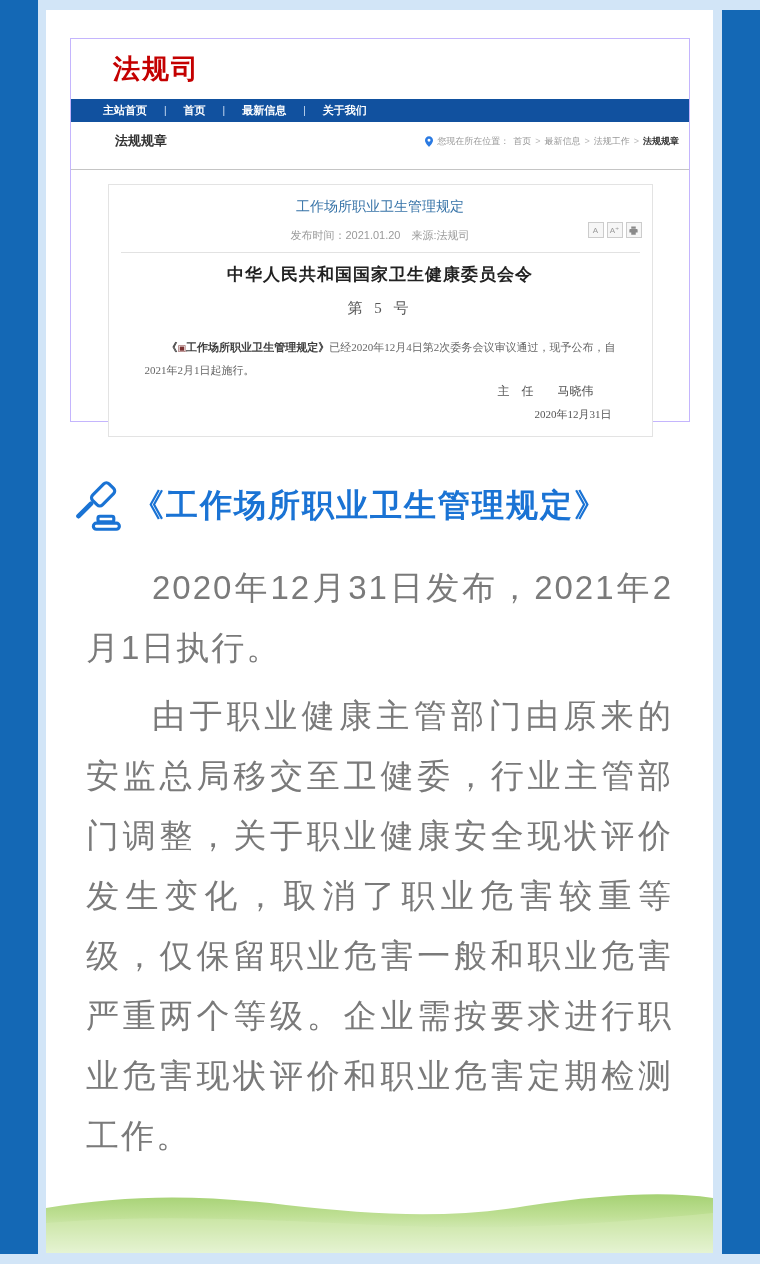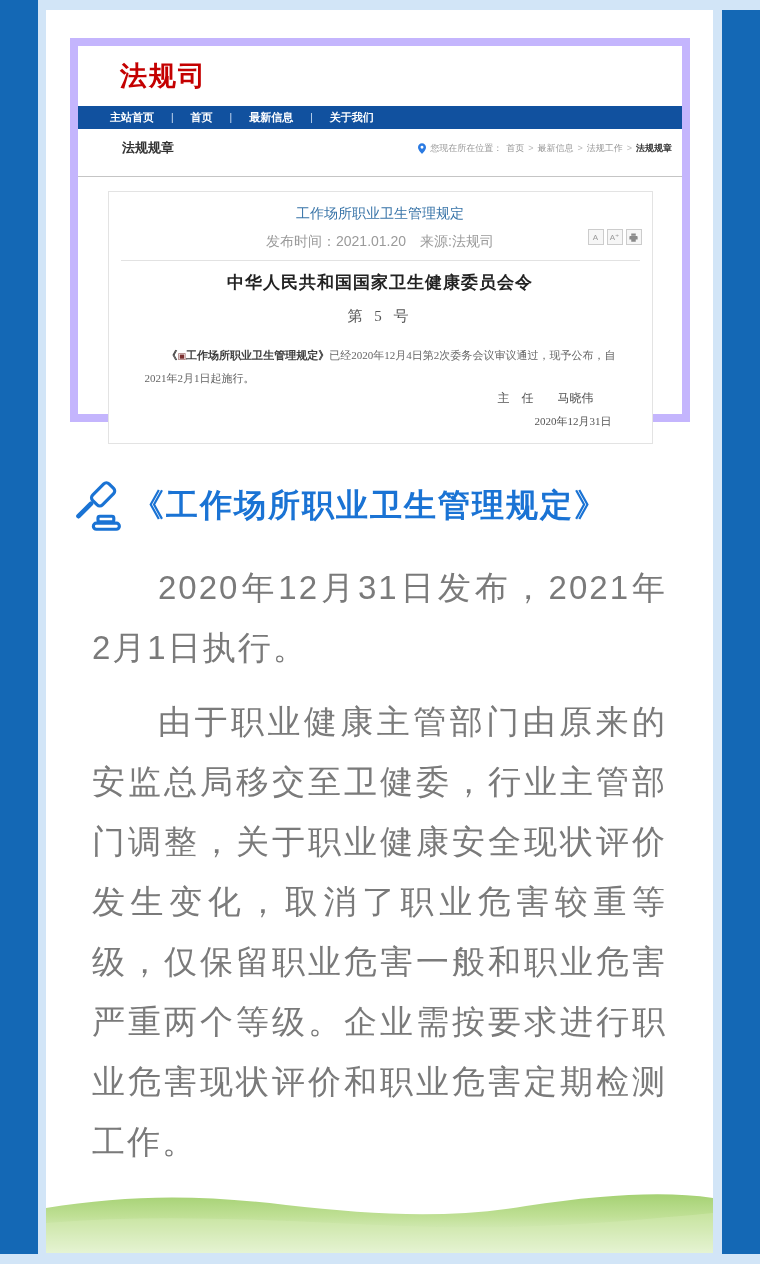--- a/index.html
+++ b/index.html
@@ -12,21 +12,21 @@
   .side-bar.left{left:0;top:0;height:1254px;}
   .side-bar.right{right:0;top:10px;height:1244px;}
   .card{
     position:absolute;left:46px;top:10px;width:667px;height:1243px;
     background:#ffffff;overflow:hidden;
   }
 
   
   .shot{
     margin:28px 0 0 24px;width:620px;height:384px;box-sizing:border-box;
-    border:8px solid #c4b5fd;background:#fff;position:relative;
+    border:1px solid #c4b5fd;background:#fff;position:relative;
   }
   .shot-header{height:60px;display:flex;align-items:center;padding-left:42px;}
   .site-logo{font-size:27px;font-weight:bold;color:#c40000;letter-spacing:2px;}
   .shot-nav{
     height:23px;background:#11519f;display:flex;align-items:center;
     padding-left:32px;gap:17px;
   }
   .shot-nav .nav-item{color:#fff;font-size:11px;font-weight:bold;cursor:pointer;}
   .shot-nav .nav-sep{color:#cfe0f5;font-size:10px;}
   .section-row{
@@ -39,21 +39,21 @@
   .crumb .crumb-item{color:#999;cursor:pointer;}
   .crumb .crumb-item.current{color:#333;font-weight:bold;}
   .crumb .crumb-sep{color:#bbb;}
 
   .article-box{
     margin:14px auto 0;width:545px;height:253px;box-sizing:border-box;
     border:1px solid #e3e3e3;position:relative;background:#fff;
   }
   .art-title{margin-top:13px;text-align:center;font-size:14px;color:#3874a8;}
   .art-meta-row{position:relative;margin-top:9px;text-align:center;}
-  .art-meta{font-size:14px;color:#9a9a9a;}
+  .art-meta{font-size:11px;color:#9a9a9a;}
   .font-tools{position:absolute;right:10px;top:-3px;display:flex;gap:3px;}
   .tool-btn{
     width:14px;height:14px;border:1px solid #ccc;background:#f6f6f6;
     font-size:8px;color:#999;display:flex;align-items:center;justify-content:center;
     cursor:pointer;
   }
   .art-hr{border:0;border-top:1px solid #e2e2e2;margin:9px 12px 0;}
   .decree-title{
     margin-top:10px;text-align:center;font-size:17px;font-weight:bold;color:#222;
     font-family:"Liberation Serif","DejaVu Serif",serif;letter-spacing:1px;
@@ -73,21 +73,21 @@
     font-family:"Liberation Serif","DejaVu Serif",serif;}
   .art-sign-date{position:absolute;right:40px;top:222px;font-size:11px;color:#555;
     font-family:"Liberation Serif","DejaVu Serif",serif;}
 
   
   .summary{padding:0 32px;}
   .summary-head{margin:58px 0 0 -6px;display:flex;align-items:center;gap:8px;}
   .gavel{flex:0 0 auto;}
   .summary-title{font-size:32px;font-weight:bold;color:#1a73d4;letter-spacing:2px;}
   .summary p{
-    margin:14px;font-size:33px;line-height:60px;color:#7a7a7a;
+    margin:8px;font-size:33px;line-height:60px;color:#7a7a7a;
     text-align:justify;text-indent:2em;letter-spacing:2px;
   }
   .summary p.first{margin-top:26px;}
 
   
   .wave{position:absolute;left:0;bottom:0;width:667px;height:72px;display:block;}
 </style>
 </head>
 <body>
 

